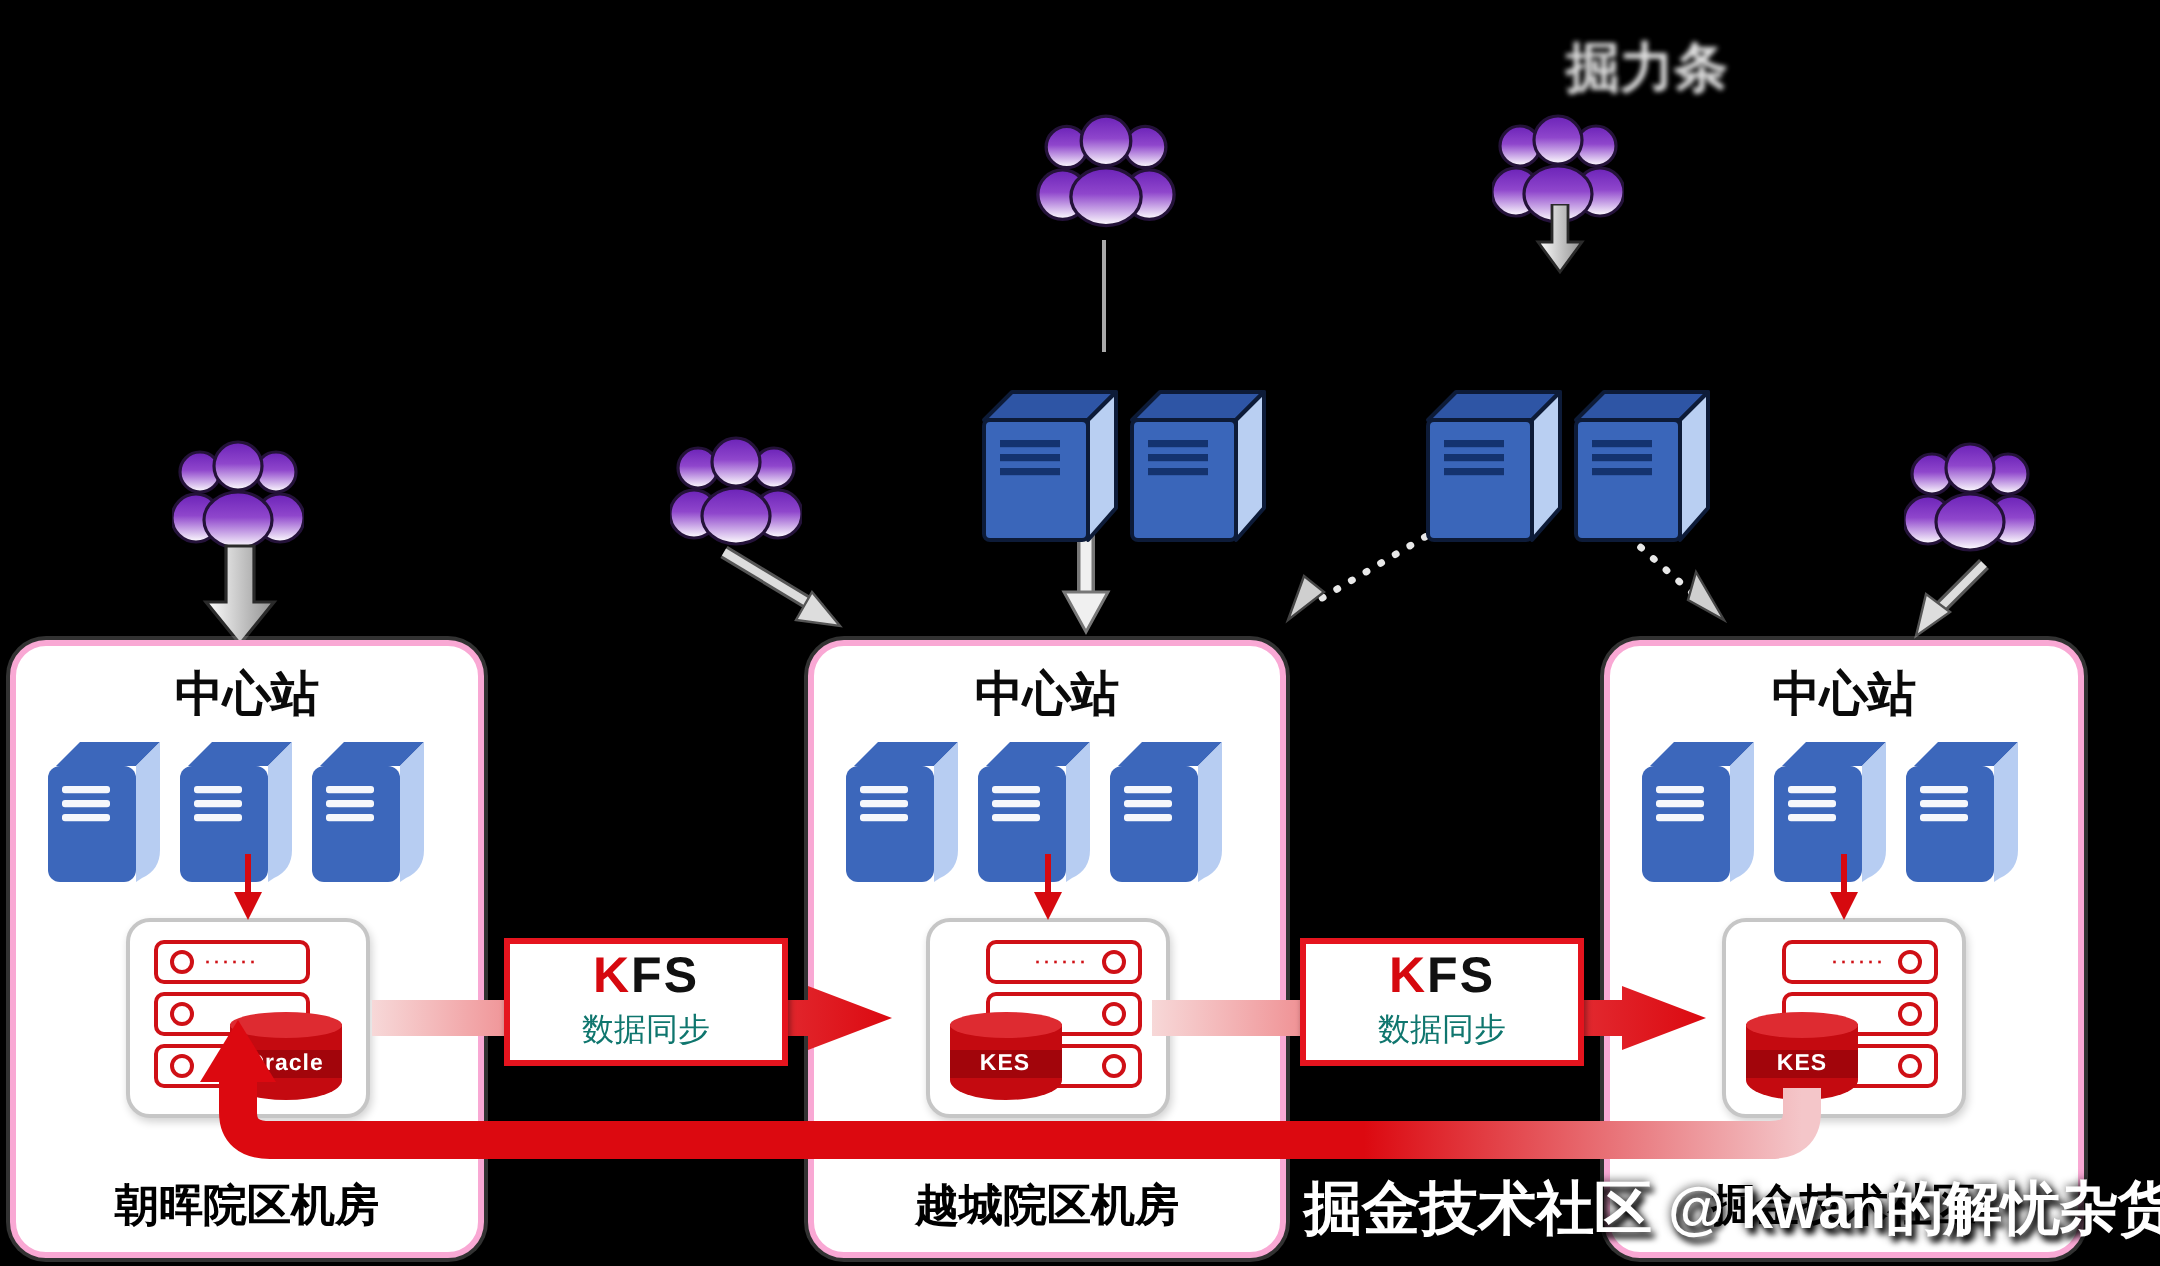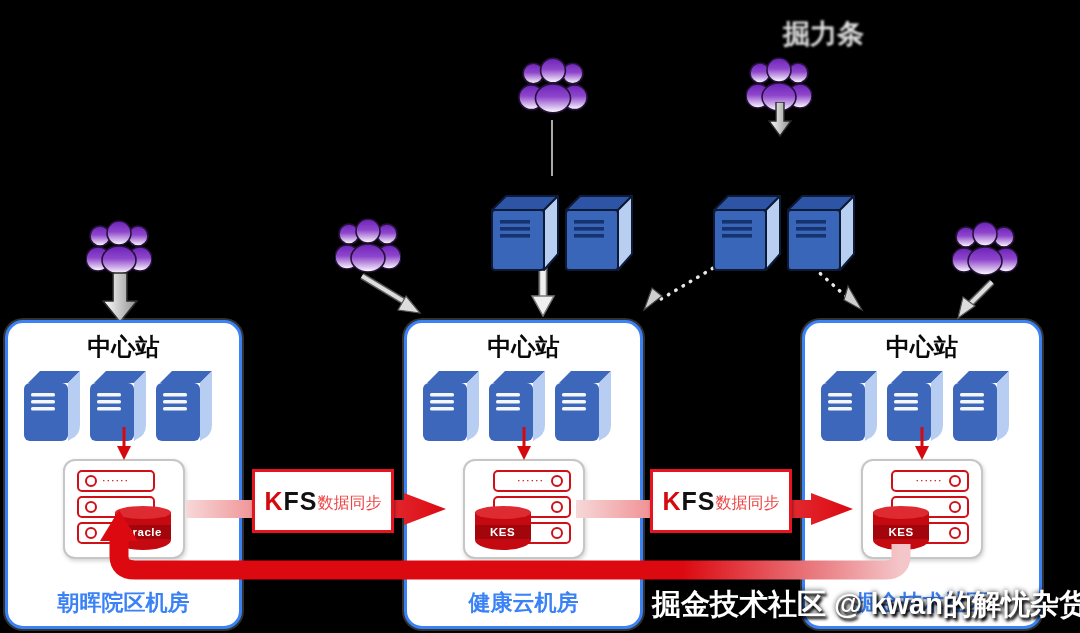--- a/index.html
+++ b/index.html
@@ -6,32 +6,32 @@
   #canvas {
     position:relative; width:1080px; height:633px; background:#000;
     overflow:hidden; font-family:"Liberation Sans", sans-serif;
   }
   svg { display:block; }
   .abs { position:absolute; }
 
   
   .station {
     position:absolute; top:320px; height:309px; background:#fff;
-    border:3px solid #3b82f6; border-radius:18px; box-sizing:border-box;
+    border:3px solid #f9a8d4; border-radius:18px; box-sizing:border-box;
     box-shadow:0 0 0 2px rgba(200,200,200,.25); z-index:10;
   }
   #st1 { left:5px;   width:237px; }
   #st2 { left:404px; width:239px; }
   #st3 { left:802px; width:240px; }
   .st-title { position:absolute; top:8px; left:0; width:100%; text-align:center;
     font-size:24px; font-weight:bold; color:#0a0a0a; }
   .cube { position:absolute; top:44px; }
   .mini-arrow { position:absolute; left:50%; transform:translateX(-50%); top:104px; z-index:2; }
   .room { position:absolute; bottom:8px; left:0; width:100%; text-align:center;
-    font-size:22px; font-weight:bold; color:#3b82f6; white-space:nowrap; }
+    font-size:22px; font-weight:bold; color:#000000; white-space:nowrap; }
 
   
   .db { position:absolute; top:136px; left:50%; transform:translateX(-50%);
     width:118px; height:96px; background:#fff; border:2px solid #c6c6c6;
     border-radius:12px; box-shadow:1px 2px 4px rgba(0,0,0,.18); }
   .rack { position:absolute; top:9px; display:flex; flex-direction:column; gap:4px; }
   .db.oracle .rack { left:12px; }
   .db.kes    .rack { right:12px; }
   .rack-row { width:78px; height:22px; border:2.5px solid #cf1016; border-radius:5px;
     background:#fff; display:flex; align-items:center; gap:6px; padding:0 6px;
@@ -46,28 +46,28 @@
   .cyl-body { position:absolute; top:6px; left:0; width:100%; height:38px;
     background:#c40a10; border-radius:0 0 28px 28px / 0 0 10px 10px; }
   .cyl-top { position:absolute; top:0; left:0; width:100%; height:13px;
     background:#de2b31; border-radius:50%; }
   .cyl-label { position:absolute; top:19px; left:0; width:100%; text-align:center;
     color:#fff; font-weight:bold; font-size:11.5px; background:#a2050b;
     padding:1px 0; letter-spacing:.5px; }
 
   
   .kfs { position:absolute; top:469px; width:142px; height:64px; background:#fff;
-    border:3px solid #e5141e; z-index:20; display:flex; 
+    border:3px solid #e5141e; z-index:20; display:flex; flex-direction:column;
     align-items:center; justify-content:center; box-sizing:border-box;
     box-shadow:1px 2px 3px rgba(0,0,0,.4); }
   #kfs1 { left:252px; }
   #kfs2 { left:650px; }
   .kfs-title { font-size:25px; font-weight:bold; color:#111; line-height:1; letter-spacing:1px; }
   .kfs-title .k { color:#d6090f; }
-  .kfs-desc { font-size:16px; color:#ef4444; margin-top:4px; }
+  .kfs-desc { font-size:16px; color:#0f766e; margin-top:4px; }
 
   
   .z5  { z-index:5; }
   .z15 { z-index:15; }
   .z30 { z-index:30; pointer-events:none; }
   .link-line { position:absolute; background:rgba(225,225,225,.75); }
 
   
   #wm-top { position:absolute; left:783px; top:16px; color:#fff; font-weight:bold;
     font-size:27px; filter:blur(1.2px); opacity:.88; z-index:60;
@@ -340,21 +340,21 @@
         <div class="rack-row">
             <span class="ring"></span>
           </div>
       </div>
       <div class="cyl">
         <div class="cyl-body"></div>
           <div class="cyl-top"></div>
         <div class="cyl-label">KES</div>
       </div>
     </div>
-    <div class="room">健康云机房</div>
+    <div class="room">越城院区机房</div>
   </div>
 
   <div id="st3" class="station">
     <div class="st-title">中心站</div>
     <svg class="cube" style="left:12px" width="66" height="76" viewBox="0 0 66 76">
       <polygon points="8,16 48,16 60,4 20,4" fill="#3c67bb"></polygon>
       <path d="M48,16 L60,4 L60,58 Q60,68 51,72 L48,74 Z" fill="#b7cdf2"></path>
       <rect x="4" y="16" width="44" height="58" rx="6" fill="#3c67bb"></rect>
       <g fill="#fff" opacity=".95">
           <rect x="11" y="26" width="24" height="3.6" rx="1.5"></rect>

